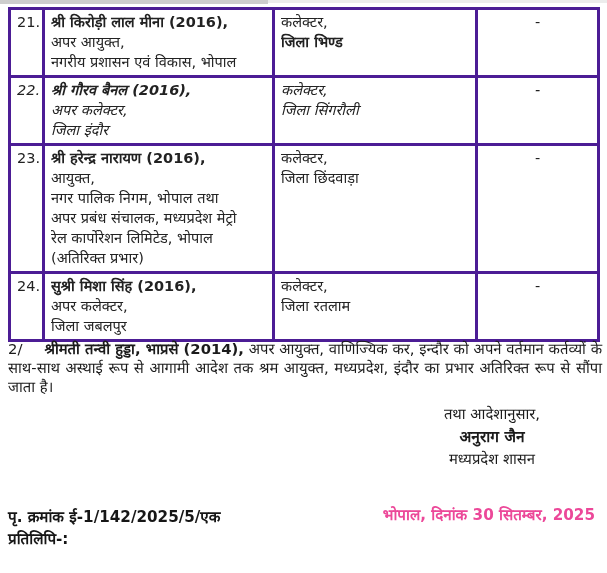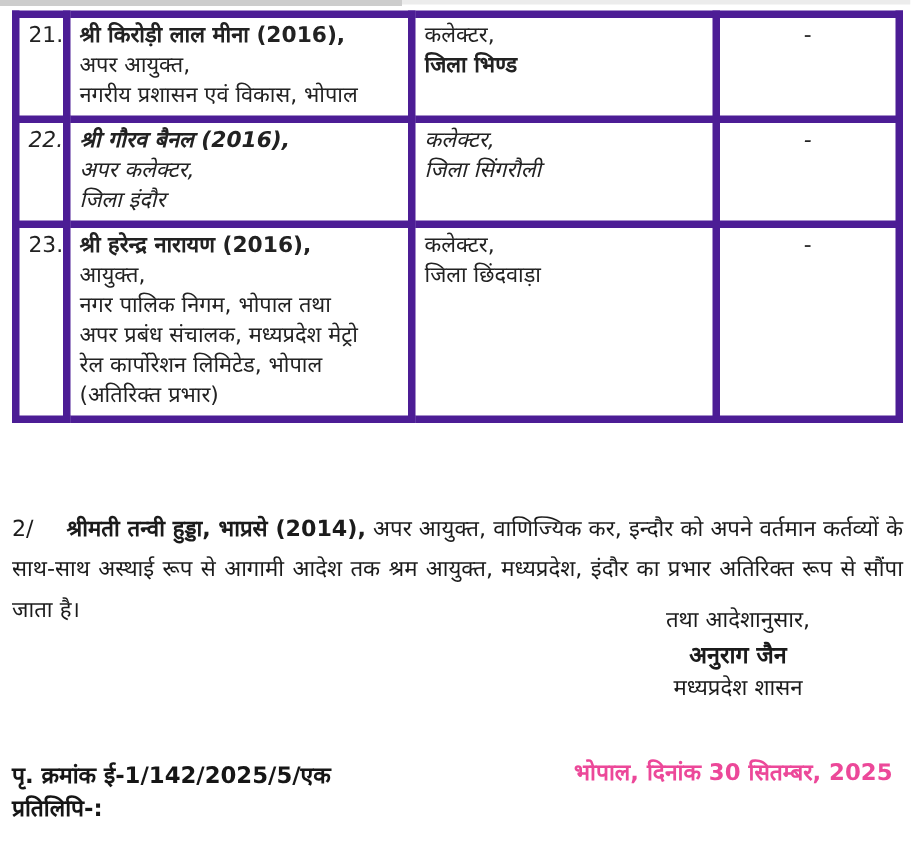--- a/index.html
+++ b/index.html
@@ -11,38 +11,38 @@
     -webkit-font-smoothing:antialiased;
   }
   .scan-edge{position:absolute;top:0;left:0;width:268px;height:4px;background:#cdcdcd;}
   .scan-edge2{position:absolute;top:0;left:268px;width:339px;height:3px;background:#ececec;}
 
   table.order-table{
     position:absolute;left:8px;top:7px;width:589px;
     border-collapse:collapse;table-layout:fixed;
   }
   table.order-table td{
-    border:5px solid #4c1d95;
+    border:3px solid #4c1d95;
     vertical-align:top;
     padding:2px 6px 3px 6px;
     font-size:14.5px;
     line-height:20px;
     color:#222222;
   }
   td.serial{width:34px;text-align:left;padding-left:5px;padding-right:2px;font-size:14px;color:#333;}
   td.name{width:230px;}
   td.posting{width:203px;}
   td.remark{width:122px;text-align:center;color:#444;}
   .line{white-space:nowrap;overflow:hidden;}
   .bold{font-weight:bold;}
   tr.r21{height:66px;} tr.r22{height:65px;font-style:italic;} tr.r23{height:121px;} tr.r24{height:64px;}
 
   .para{
     position:absolute;left:8px;top:339px;width:594px;
-    font-size:14.8px;line-height:27px;text-align:justify;color:#1b1b1b;
+    font-size:14.8px;line-height:19px;text-align:justify;color:#1b1b1b;
   }
   .para .num{display:inline-block;margin-right:22px;}
   .para .bold-name{font-weight:bold;}
 
   .signature{
     position:absolute;left:382px;top:403px;width:220px;
     text-align:center;font-size:14.8px;line-height:21px;color:#1b1b1b;
   }
   .signature .sig-name{font-weight:bold;font-size:15.5px;margin-top:3px;}
 
@@ -108,20 +108,33 @@
         <div class="line">अपर प्रबंध संचालक, मध्यप्रदेश मेट्रो</div>
         <div class="line">रेल कार्पोरेशन लिमिटेड, भोपाल</div>
         <div class="line">(अतिरिक्त प्रभार)</div>
       </td>
       <td class="posting">
         <div class="line">कलेक्टर,</div>
         <div class="line">जिला छिंदवाड़ा</div>
       </td>
       <td class="remark">-</td>
     </tr>
+    <tr class="r24">
+      <td class="serial">24.</td>
+      <td class="name">
+        <div class="line bold">सुश्री मिशा सिंह (2016),</div>
+        <div class="line">अपर कलेक्टर,</div>
+        <div class="line">जिला जबलपुर</div>
+      </td>
+      <td class="posting">
+        <div class="line">कलेक्टर,</div>
+        <div class="line">जिला रतलाम</div>
+      </td>
+      <td class="remark">-</td>
+    </tr>
   </tbody>
 </table>
 
 <div class="para">
   <span class="num">2/</span><span class="bold-name">श्रीमती तन्वी हुड्डा, भाप्रसे (2014),</span>
   <span>अपर आयुक्त, वाणिज्यिक कर, इन्दौर को अपने वर्तमान कर्तव्यों के साथ-साथ अस्थाई रूप से आगामी आदेश तक श्रम आयुक्त, मध्यप्रदेश, इंदौर का प्रभार अतिरिक्त रूप से सौंपा जाता है।</span>
 </div>
 
 <div class="signature">
   <div>तथा आदेशानुसार,</div>

